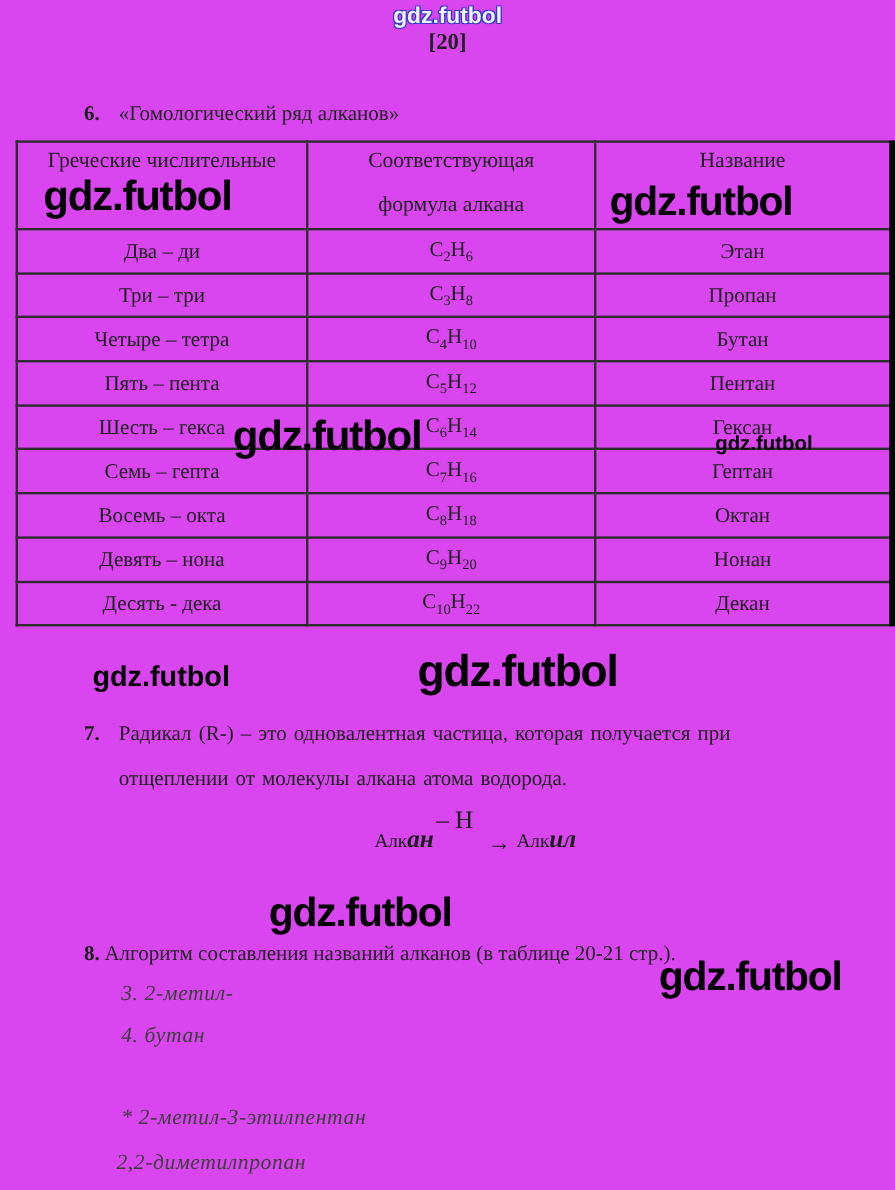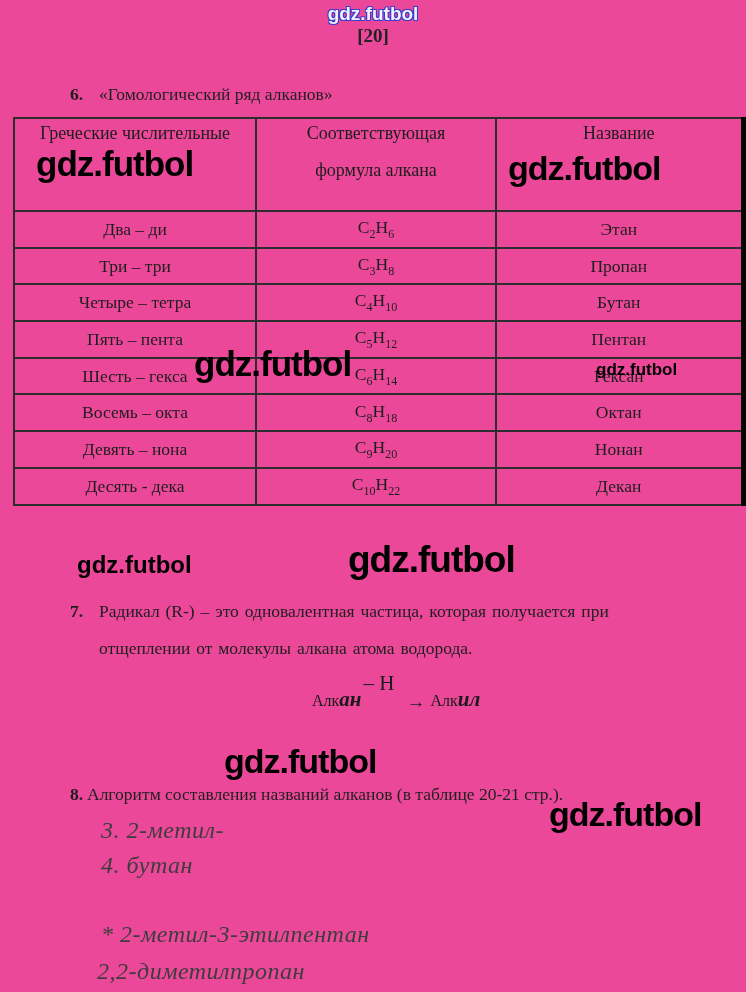--- a/index.html
+++ b/index.html
@@ -1,19 +1,19 @@
 <!DOCTYPE html>
 <html><head>
 <meta charset="utf-8">
 <style>
   html,body{margin:0;padding:0;background:#ffffff;}
   .page{
     position:relative;
     width:746px;height:992px;
-    background:#ec4899;
+    background:#d946ef;
     font-family:"Liberation Serif", serif;
     color:#1f1f1f;
     overflow:hidden;
   }
   
   .wm-top{
     position:absolute;top:3px;left:0;width:100%;
     text-align:center;
     font-family:"Liberation Sans", sans-serif;
     font-weight:bold;font-size:19px;letter-spacing:0px;
@@ -35,21 +35,21 @@
     border:2px solid #2d2d2d;
     border-right:9px solid #050505;
   }
   .alkane-table td{
     border:2px solid #2d2d2d;
     text-align:center;vertical-align:middle;
     font-size:17.5px;color:#1d1d1d;
     padding:0;
   }
   .alkane-table tr.data-row{height:36.7px;}
-  .alkane-table tr.head-row{height:93px;border-radius:17px;}
+  .alkane-table tr.head-row{height:73px;border-radius:17px;}
   .alkane-table tr.head-row td{vertical-align:top;}
   .hcell-line1{margin-top:4px;font-size:18px;}
   .hcell-line2{margin-top:16px;font-size:18px;}
   sub{font-size:12px;}
   
   .wm{
     position:absolute;
     font-family:"Liberation Sans", sans-serif;
     font-weight:bold;color:#000;
     letter-spacing:-1px;line-height:1;
@@ -70,21 +70,21 @@
     font-size:16px;white-space:nowrap;color:#1a1a1a;
   }
   .f-root{font-size:16px;}
   .f-suffix{font-size:21px;font-weight:bold;font-style:italic;}
   .f-sup{font-size:21px;position:relative;top:-16px;margin-left:2px;}
   .f-arrow{font-size:19px;margin-left:12px;margin-right:5px;position:relative;top:2px;}
   
   .item8-title{position:absolute;left:87px;top:784px;font-size:17.5px;white-space:nowrap;}
   .hand-line{
     position:absolute;left:101px;
-    font-style:italic;font-size:24px;color:#3d3d3d;
+    font-style:italic;font-size:18px;color:#3d3d3d;
     white-space:nowrap;letter-spacing:0.5px;
   }
 </style>
 </head>
 <body>
 
 <div class="page">
 
   <div class="wm-top">gdz.futbol</div>
   <div class="page-number">[20]</div>
@@ -131,20 +131,25 @@
       <td>Пять – пента</td>
       <td><span>C</span><sub>5</sub><span>H</span><sub>12</sub></td>
       <td>Пентан</td>
     </tr>
     <tr class="data-row">
       <td>Шесть – гекса</td>
       <td><span>C</span><sub>6</sub><span>H</span><sub>14</sub></td>
       <td>Гексан</td>
     </tr>
     <tr class="data-row">
+      <td>Семь – гепта</td>
+      <td><span>C</span><sub>7</sub><span>H</span><sub>16</sub></td>
+      <td>Гептан</td>
+    </tr>
+    <tr class="data-row">
       <td>Восемь – окта</td>
       <td><span>C</span><sub>8</sub><span>H</span><sub>18</sub></td>
       <td>Октан</td>
     </tr>
     <tr class="data-row">
       <td>Девять – нона</td>
       <td><span>C</span><sub>9</sub><span>H</span><sub>20</sub></td>
       <td>Нонан</td>
     </tr>
     <tr class="data-row">

